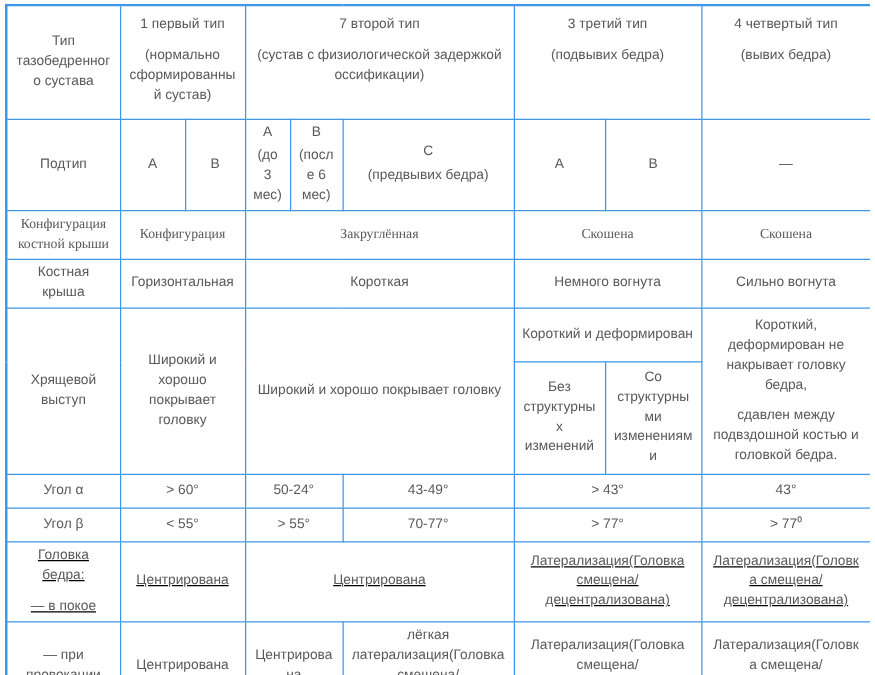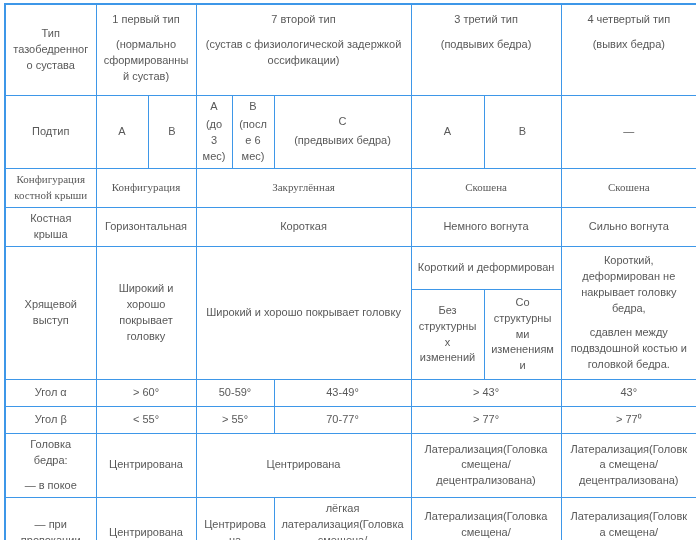--- a/index.html
+++ b/index.html
@@ -32,21 +32,21 @@
   .para + .para{margin-top:9px;}
   .note{margin-top:3px;}
   tr.r-header{height:91px;}
   tr.r-subtype{height:65px;}
   tr.r-config{height:38px;font-family:Liberation Serif, serif;}
   tr.r-roof{height:27px;}
   tr.r-cart1{height:43px;}
   tr.r-cart2{height:90px;}
   tr.r-alpha{height:27px;padding-left:24px;}
   tr.r-beta{height:27px;}
-  tr.r-rest{height:56px;}
+  tr.r-rest{height:56px;text-decoration:underline;}
   tr.r-prov{height:65px;}
 </style>
 </head>
 <body>
 
 <table>
   <colgroup>
     <col style="width:91px">
       <col style="width:52px">
       <col style="width:48px">
@@ -126,21 +126,21 @@
       </td>
     </tr>
     <tr class="r-cart2">
       <td>Без структурных изменений</td>
       <td>Со структурными изменениями</td>
     </tr>
 
     <tr class="r-alpha">
       <td class="left">Угол α</td>
       <td colspan="2">&gt; 60°</td>
-      <td colspan="2">50-59°</td>
+      <td colspan="2">50-24°</td>
       <td>43-49°</td>
       <td colspan="2">&gt; 43°</td>
       <td>43°</td>
     </tr>
 
     <tr class="r-beta">
       <td class="left">Угол β</td>
       <td colspan="2">&lt; 55°</td>
       <td colspan="2">&gt; 55°</td>
       <td>70-77°</td>

